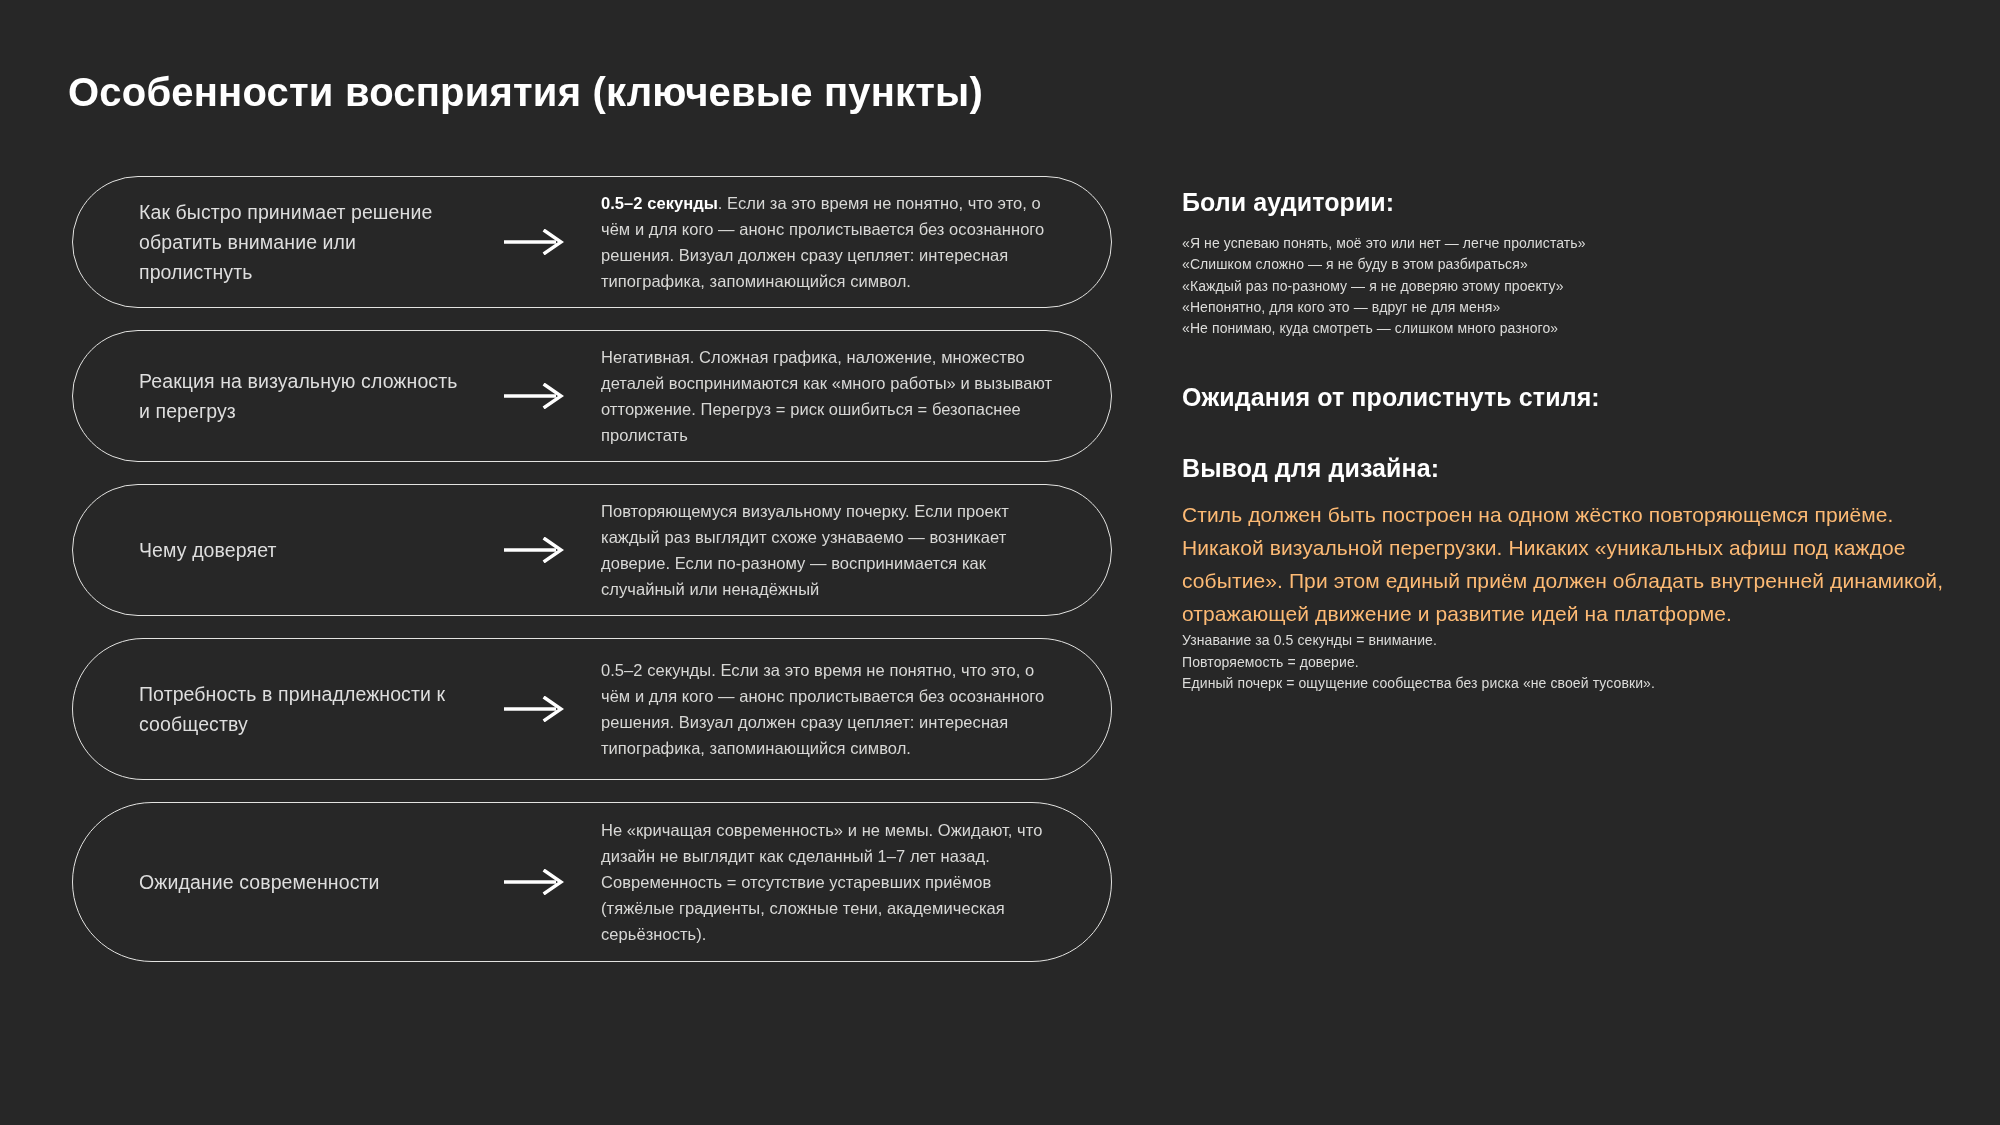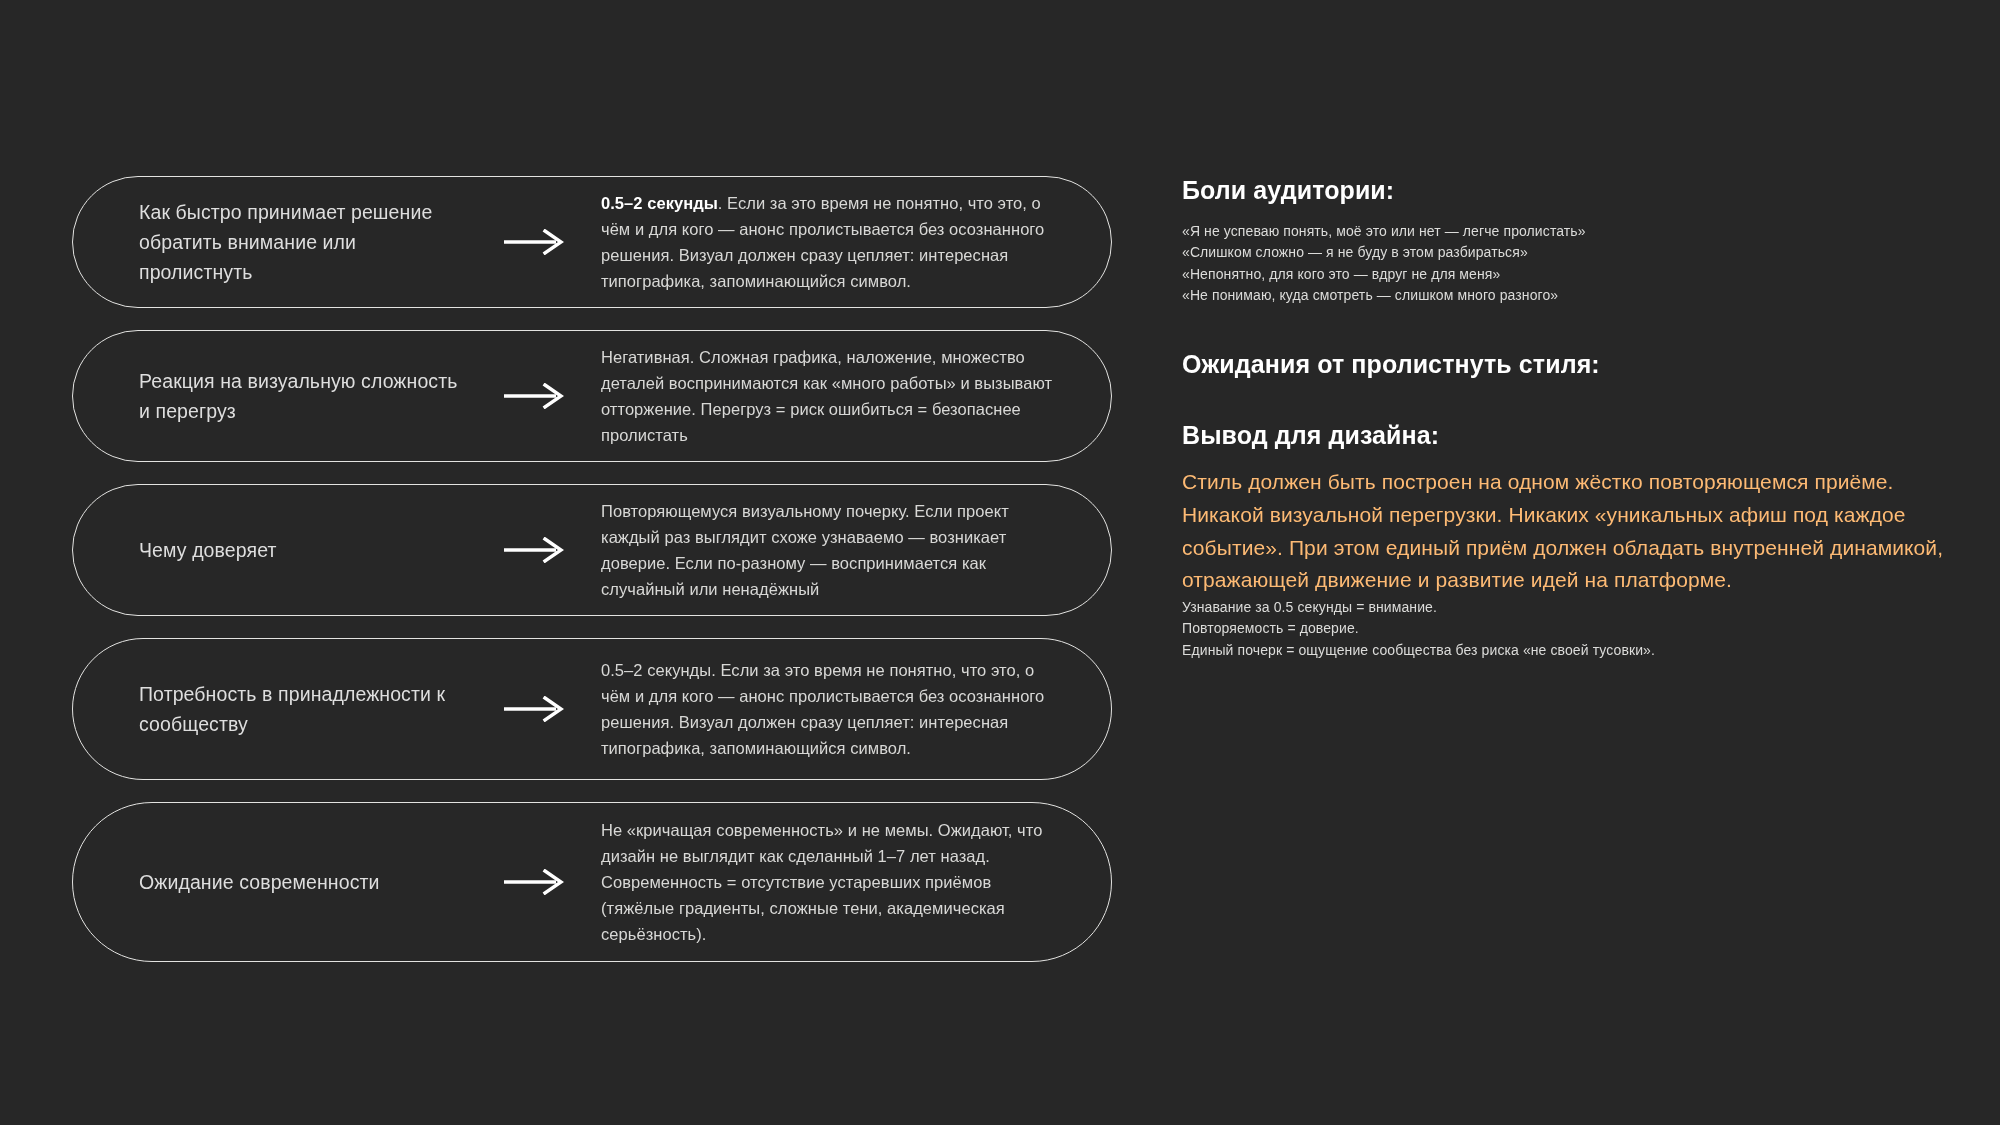--- a/index.html
+++ b/index.html
@@ -90,21 +90,21 @@
   .card-body .lead-bold { font-weight: 700; color: #ffffff; }
 
   
   .right-col {
     position: absolute;
     left: 1182px;
     top: 176px;
     width: 770px;
   }
 
-  .block { margin-bottom: 30px; }
+  .block { margin-bottom: 30px; margin-top: 12px; }
 
   .block-heading {
     font-size: 25px;
     font-weight: 700;
     color: #ffffff;
     margin-bottom: 16px;
     letter-spacing: 0.1px;
   }
 
   .line-list { list-style: none; margin: 0; padding: 0; }
@@ -123,20 +123,21 @@
   }
 
   #b-pains { margin-bottom: 44px; }
   #b-expect { margin-bottom: 42px; }
 </style>
 </head>
 <body>
 
 <div class="slide">
 
+  <div class="page-title">Особенности восприятия (ключевые пункты)</div>
 
   <div class="cards">
 
     <div class="card c1">
       <div class="card-label">Как быстро принимает решение обратить внимание или пролистнуть</div>
       <div class="card-arrow">
         <svg width="62" height="26" viewBox="0 0 62 26" aria-hidden="true">
           <path d="M0 13 H52" stroke="#ffffff" stroke-width="3.4" fill="none"></path>
           <path d="M41 2 L57 13 L41 24" stroke="#ffffff" stroke-width="3.4" fill="none" stroke-linecap="square" stroke-linejoin="miter"></path>
         </svg>
@@ -190,20 +191,21 @@
 
   </div>
 
   <div class="right-col">
 
     <div class="block" id="b-pains">
       <div class="block-heading">Боли аудитории:</div>
       <ul class="line-list">
         <li>«Я не успеваю понять, моё это или нет — легче пролистать»</li>
         <li>«Слишком сложно — я не буду в этом разбираться»</li>
+        <li>«Каждый раз по-разному — я не доверяю этому проекту»</li>
         <li>«Непонятно, для кого это — вдруг не для меня»</li>
         <li>«Не понимаю, куда смотреть — слишком много разного»</li>
       </ul>
     </div>
 
     <div class="block" id="b-expect">
       <div class="block-heading">Ожидания от пролистнуть стиля:</div>
     </div>
 
     <div class="block">

